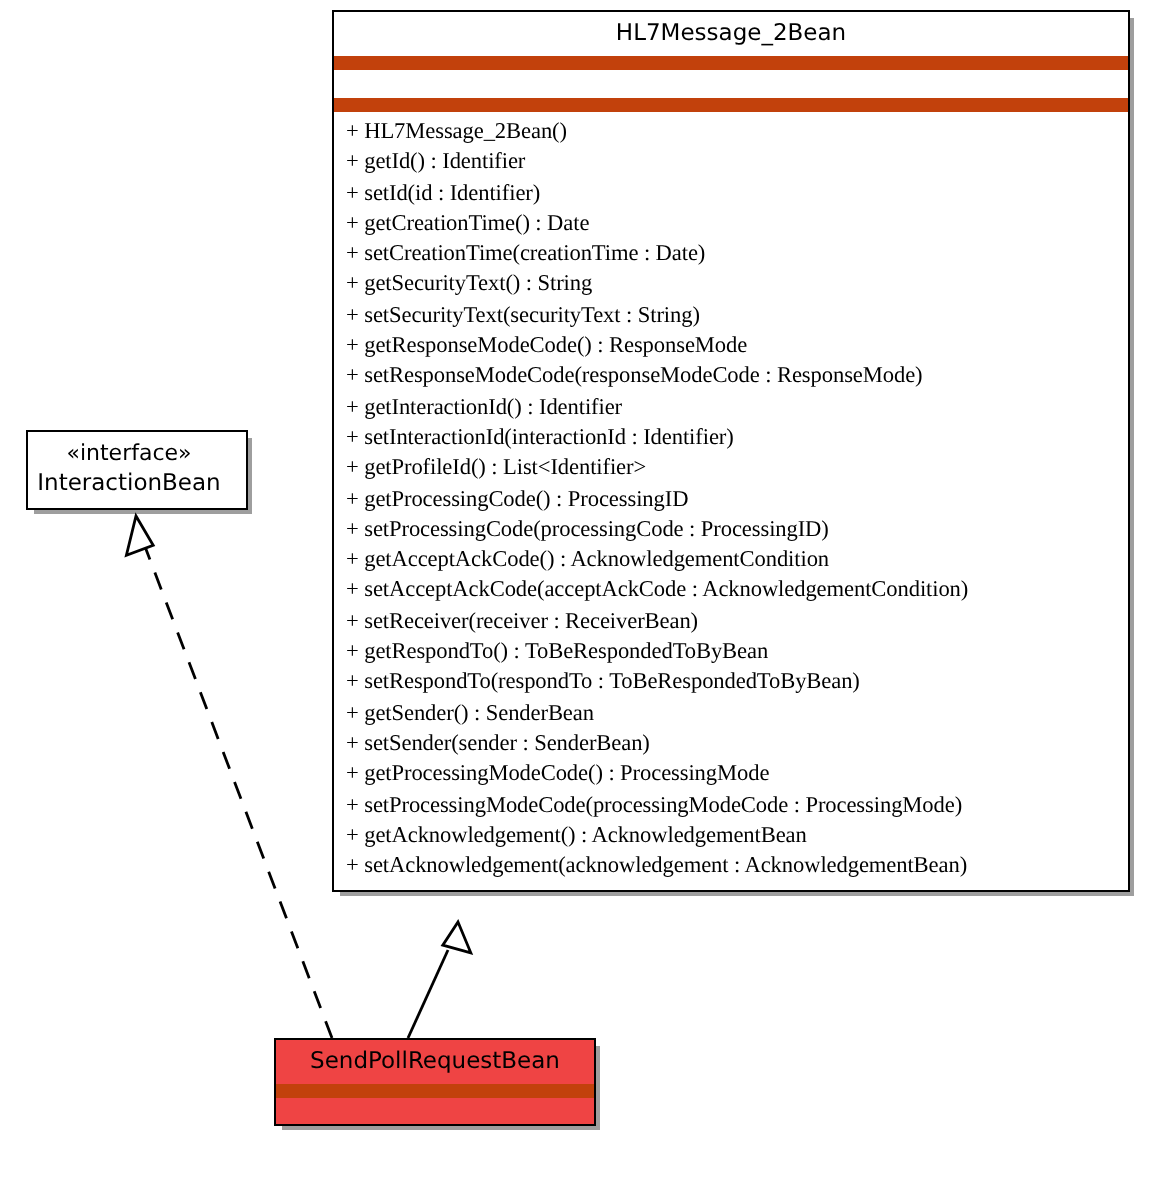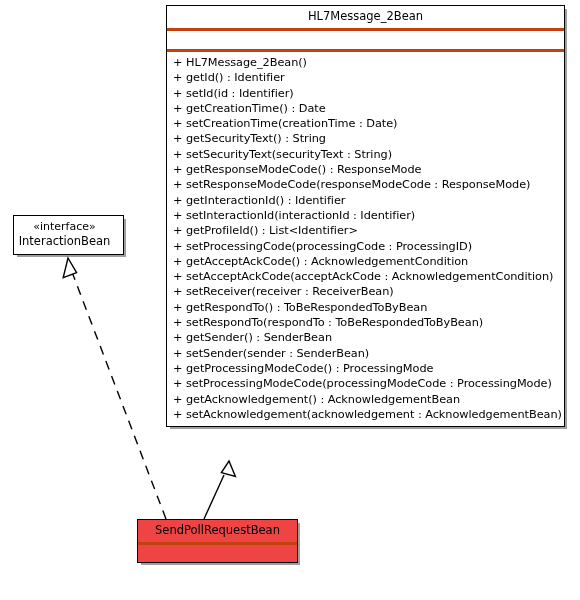--- a/index.html
+++ b/index.html
@@ -29,21 +29,22 @@
     background: #ffffff;
     box-shadow: 3px 3px 0 -1px rgba(0,0,0,0.38);
   }
   .uml-box.yellow { background: #ef4444; }
 
   .compartment {
     box-sizing: border-box;
     overflow: hidden;
   }
   .compartment + .compartment {
-    border-top: 3px solid #c2410c;
+    border-top: 7px solid #c2410c;
+    font-family: Liberation Serif, serif;
   }
   .title-compartment {
     text-align: center;
     padding: 3px 6px 4px 6px;
     line-height: 14px;
     font-size: 11.5px;
   }
   .stereotype {
     display: block;
     font-size: 11px;
@@ -130,20 +131,21 @@
         <div class="member">+ setId(id : Identifier)</div>
         <div class="member">+ getCreationTime() : Date</div>
         <div class="member">+ setCreationTime(creationTime : Date)</div>
         <div class="member">+ getSecurityText() : String</div>
         <div class="member">+ setSecurityText(securityText : String)</div>
         <div class="member">+ getResponseModeCode() : ResponseMode</div>
         <div class="member">+ setResponseModeCode(responseModeCode : ResponseMode)</div>
         <div class="member">+ getInteractionId() : Identifier</div>
         <div class="member">+ setInteractionId(interactionId : Identifier)</div>
         <div class="member">+ getProfileId() : List&lt;Identifier&gt;</div>
+        <div class="member">+ getProcessingCode() : ProcessingID</div>
         <div class="member">+ setProcessingCode(processingCode : ProcessingID)</div>
         <div class="member">+ getAcceptAckCode() : AcknowledgementCondition</div>
         <div class="member">+ setAcceptAckCode(acceptAckCode : AcknowledgementCondition)</div>
         <div class="member">+ setReceiver(receiver : ReceiverBean)</div>
         <div class="member">+ getRespondTo() : ToBeRespondedToByBean</div>
         <div class="member">+ setRespondTo(respondTo : ToBeRespondedToByBean)</div>
         <div class="member">+ getSender() : SenderBean</div>
         <div class="member">+ setSender(sender : SenderBean)</div>
         <div class="member">+ getProcessingModeCode() : ProcessingMode</div>
         <div class="member">+ setProcessingModeCode(processingModeCode : ProcessingMode)</div>

